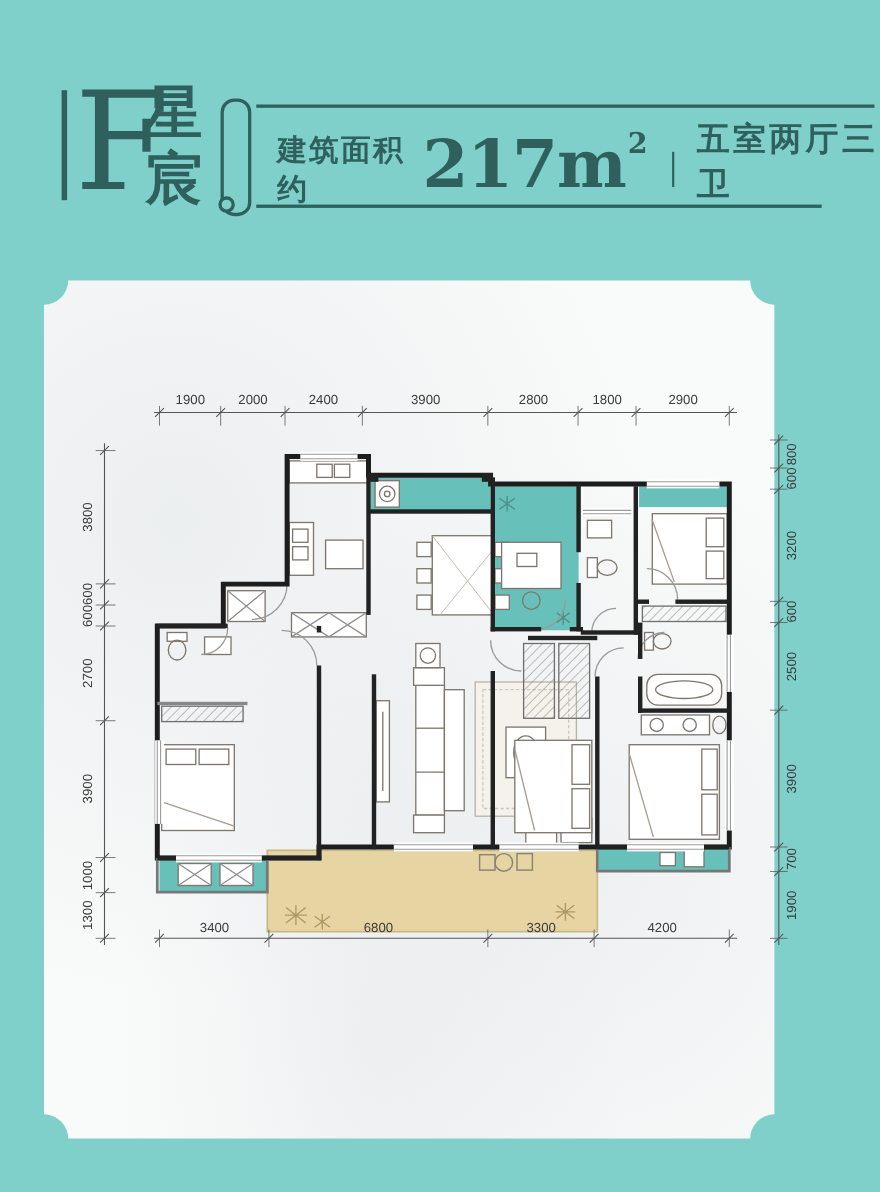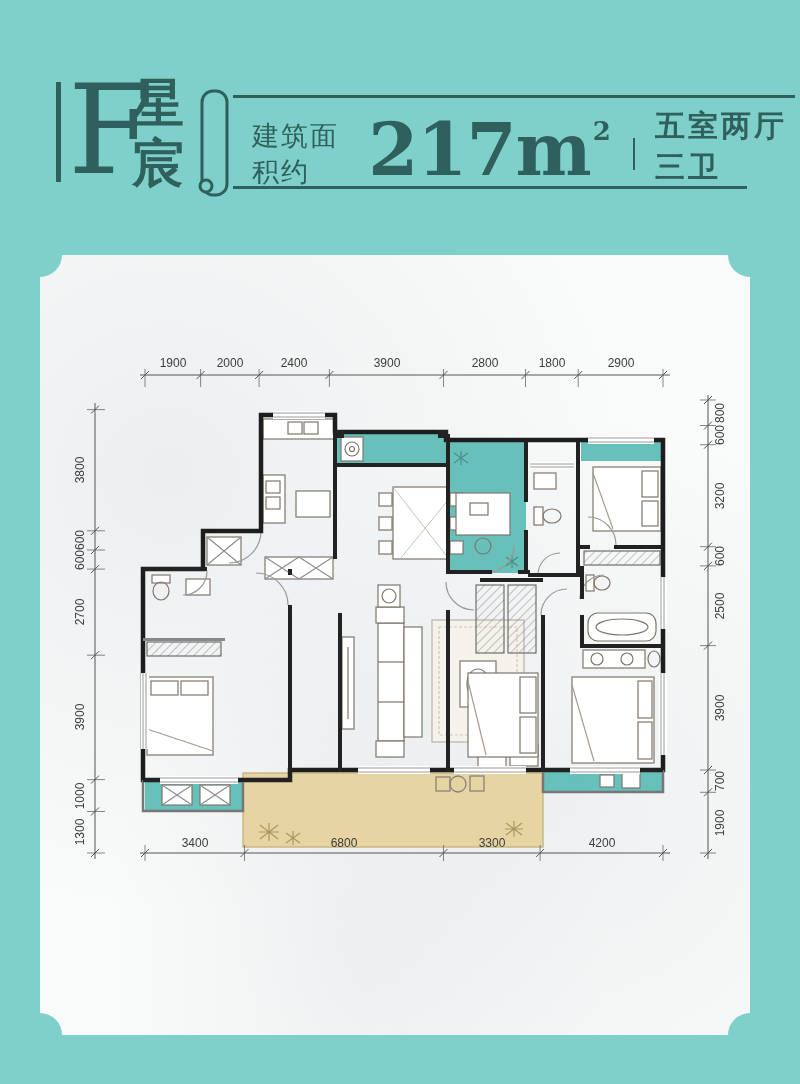--- a/index.html
+++ b/index.html
@@ -19,40 +19,39 @@
   #logo-name{position:absolute;left:127px;top:74px;width:62px;text-align:center;}
   #logo-name div{font-size:52px;line-height:1.15;font-weight:700;color:#2f605d;}
   #scroll-icon{position:absolute;left:192px;top:86px;}
   .hrule{position:absolute;height:3px;background:#2f605d;}
   #rule-top{left:233px;top:95px;width:562px;}
   #rule-bottom{left:233px;top:186px;width:514px;}
   #area-row{
     position:absolute;left:252px;top:112px;height:70px;
     display:flex;align-items:center;color:#2f605d;
   }
-  #area-prefix{font-size:27px;font-weight:400;letter-spacing:2px;margin-top:14px;}
+  #area-prefix{font-size:27px;font-weight:700;letter-spacing:2px;margin-top:14px;}
   #area-value{
-    font-family:"DejaVu Serif", serif;font-size:72px;font-weight:600;
+    font-family:"DejaVu Serif", serif;font-size:60px;font-weight:600;
     letter-spacing:-1px;margin-left:10px;line-height:1;margin-top:6px;
   }
   #area-sup{
     font-family:"DejaVu Serif", serif;font-size:26px;font-weight:600;
     position:relative;top:-16px;left:2px;
   }
   .vdivider{width:3px;height:32px;background:#2f605d;margin:14px 20px 0 24px;}
   #layout-text{font-size:30px;font-weight:700;letter-spacing:3px;}
   
   #card{
     position:absolute;left:40px;top:255px;width:664px;height:780px;
     background:#f9fafa;
     background-image:
       radial-gradient(ellipse at 18% 28%, rgba(205,212,216,.30), transparent 55%),
       radial-gradient(ellipse at 75% 70%, rgba(205,212,216,.25), transparent 50%),
       radial-gradient(ellipse at 45% 90%, rgba(205,212,216,.22), transparent 45%);
-    padding-left: 46px;
   }
   .notch{position:absolute;width:44px;height:44px;border-radius:50%;background:#7fd0ca;}
   .notch.tl{left:-22px;top:-22px;}
   .notch.tr{right:-22px;top:-22px;}
   .notch.bl{left:-22px;bottom:-22px;}
   .notch.br{right:-22px;bottom:-22px;}
   #plan-svg{position:absolute;left:0;top:70px;}
   
   #legend{position:absolute;left:0;top:716px;width:720px;height:40px;}
   .swatch{position:absolute;top:6px;width:91px;height:27px;}

